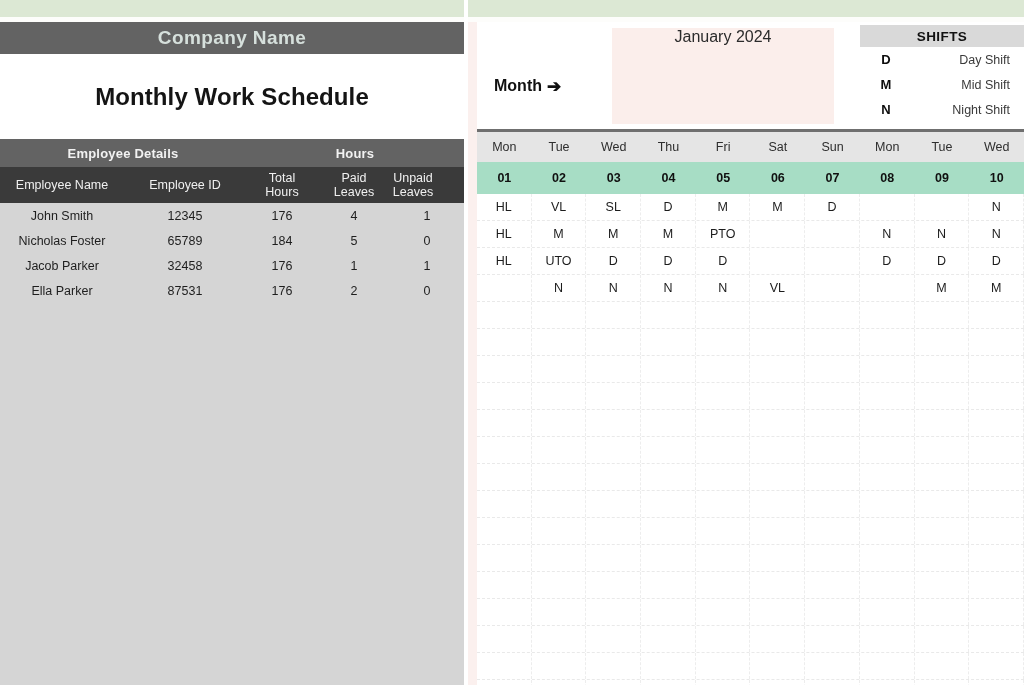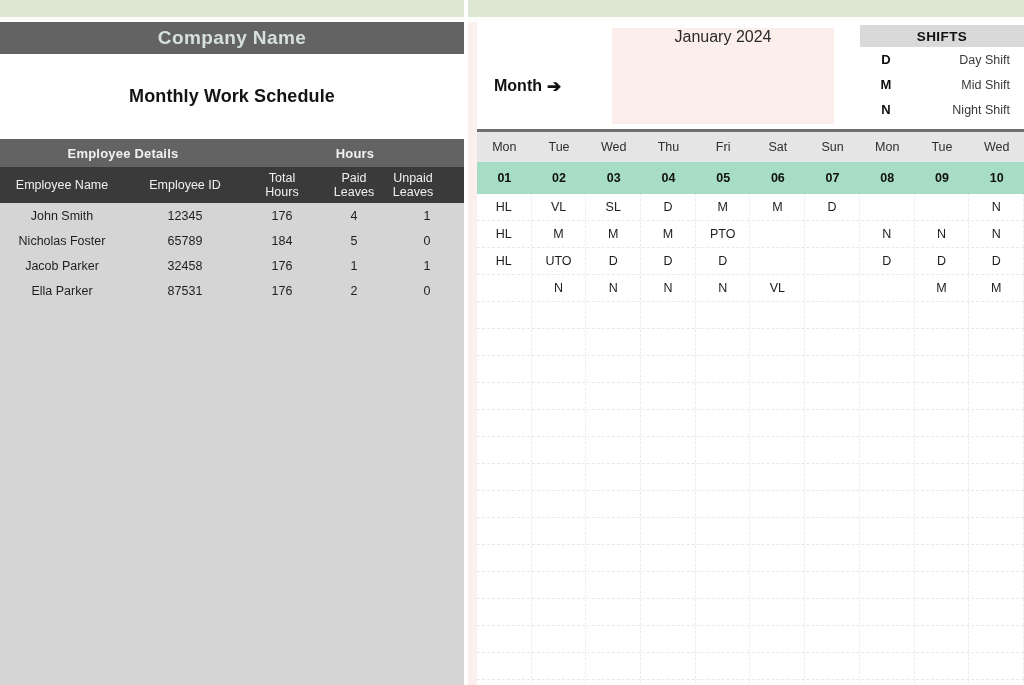--- a/index.html
+++ b/index.html
@@ -56,21 +56,21 @@
     position: absolute;
     left: 0; top: 32px;
     width: 464px; height: 85px;
     background: #ffffff;
     display: flex;
     align-items: center;
     justify-content: center;
   }
   .title-box .txt {
     color: #141414;
-    font-size: 18px;
+    font-size: 24px;
     font-weight: 700;
     letter-spacing: .1px;
   }
 
   .group-head {
     position: absolute;
     left: 0; top: 117px;
     width: 464px; height: 28px;
     background: #636363;
   }

